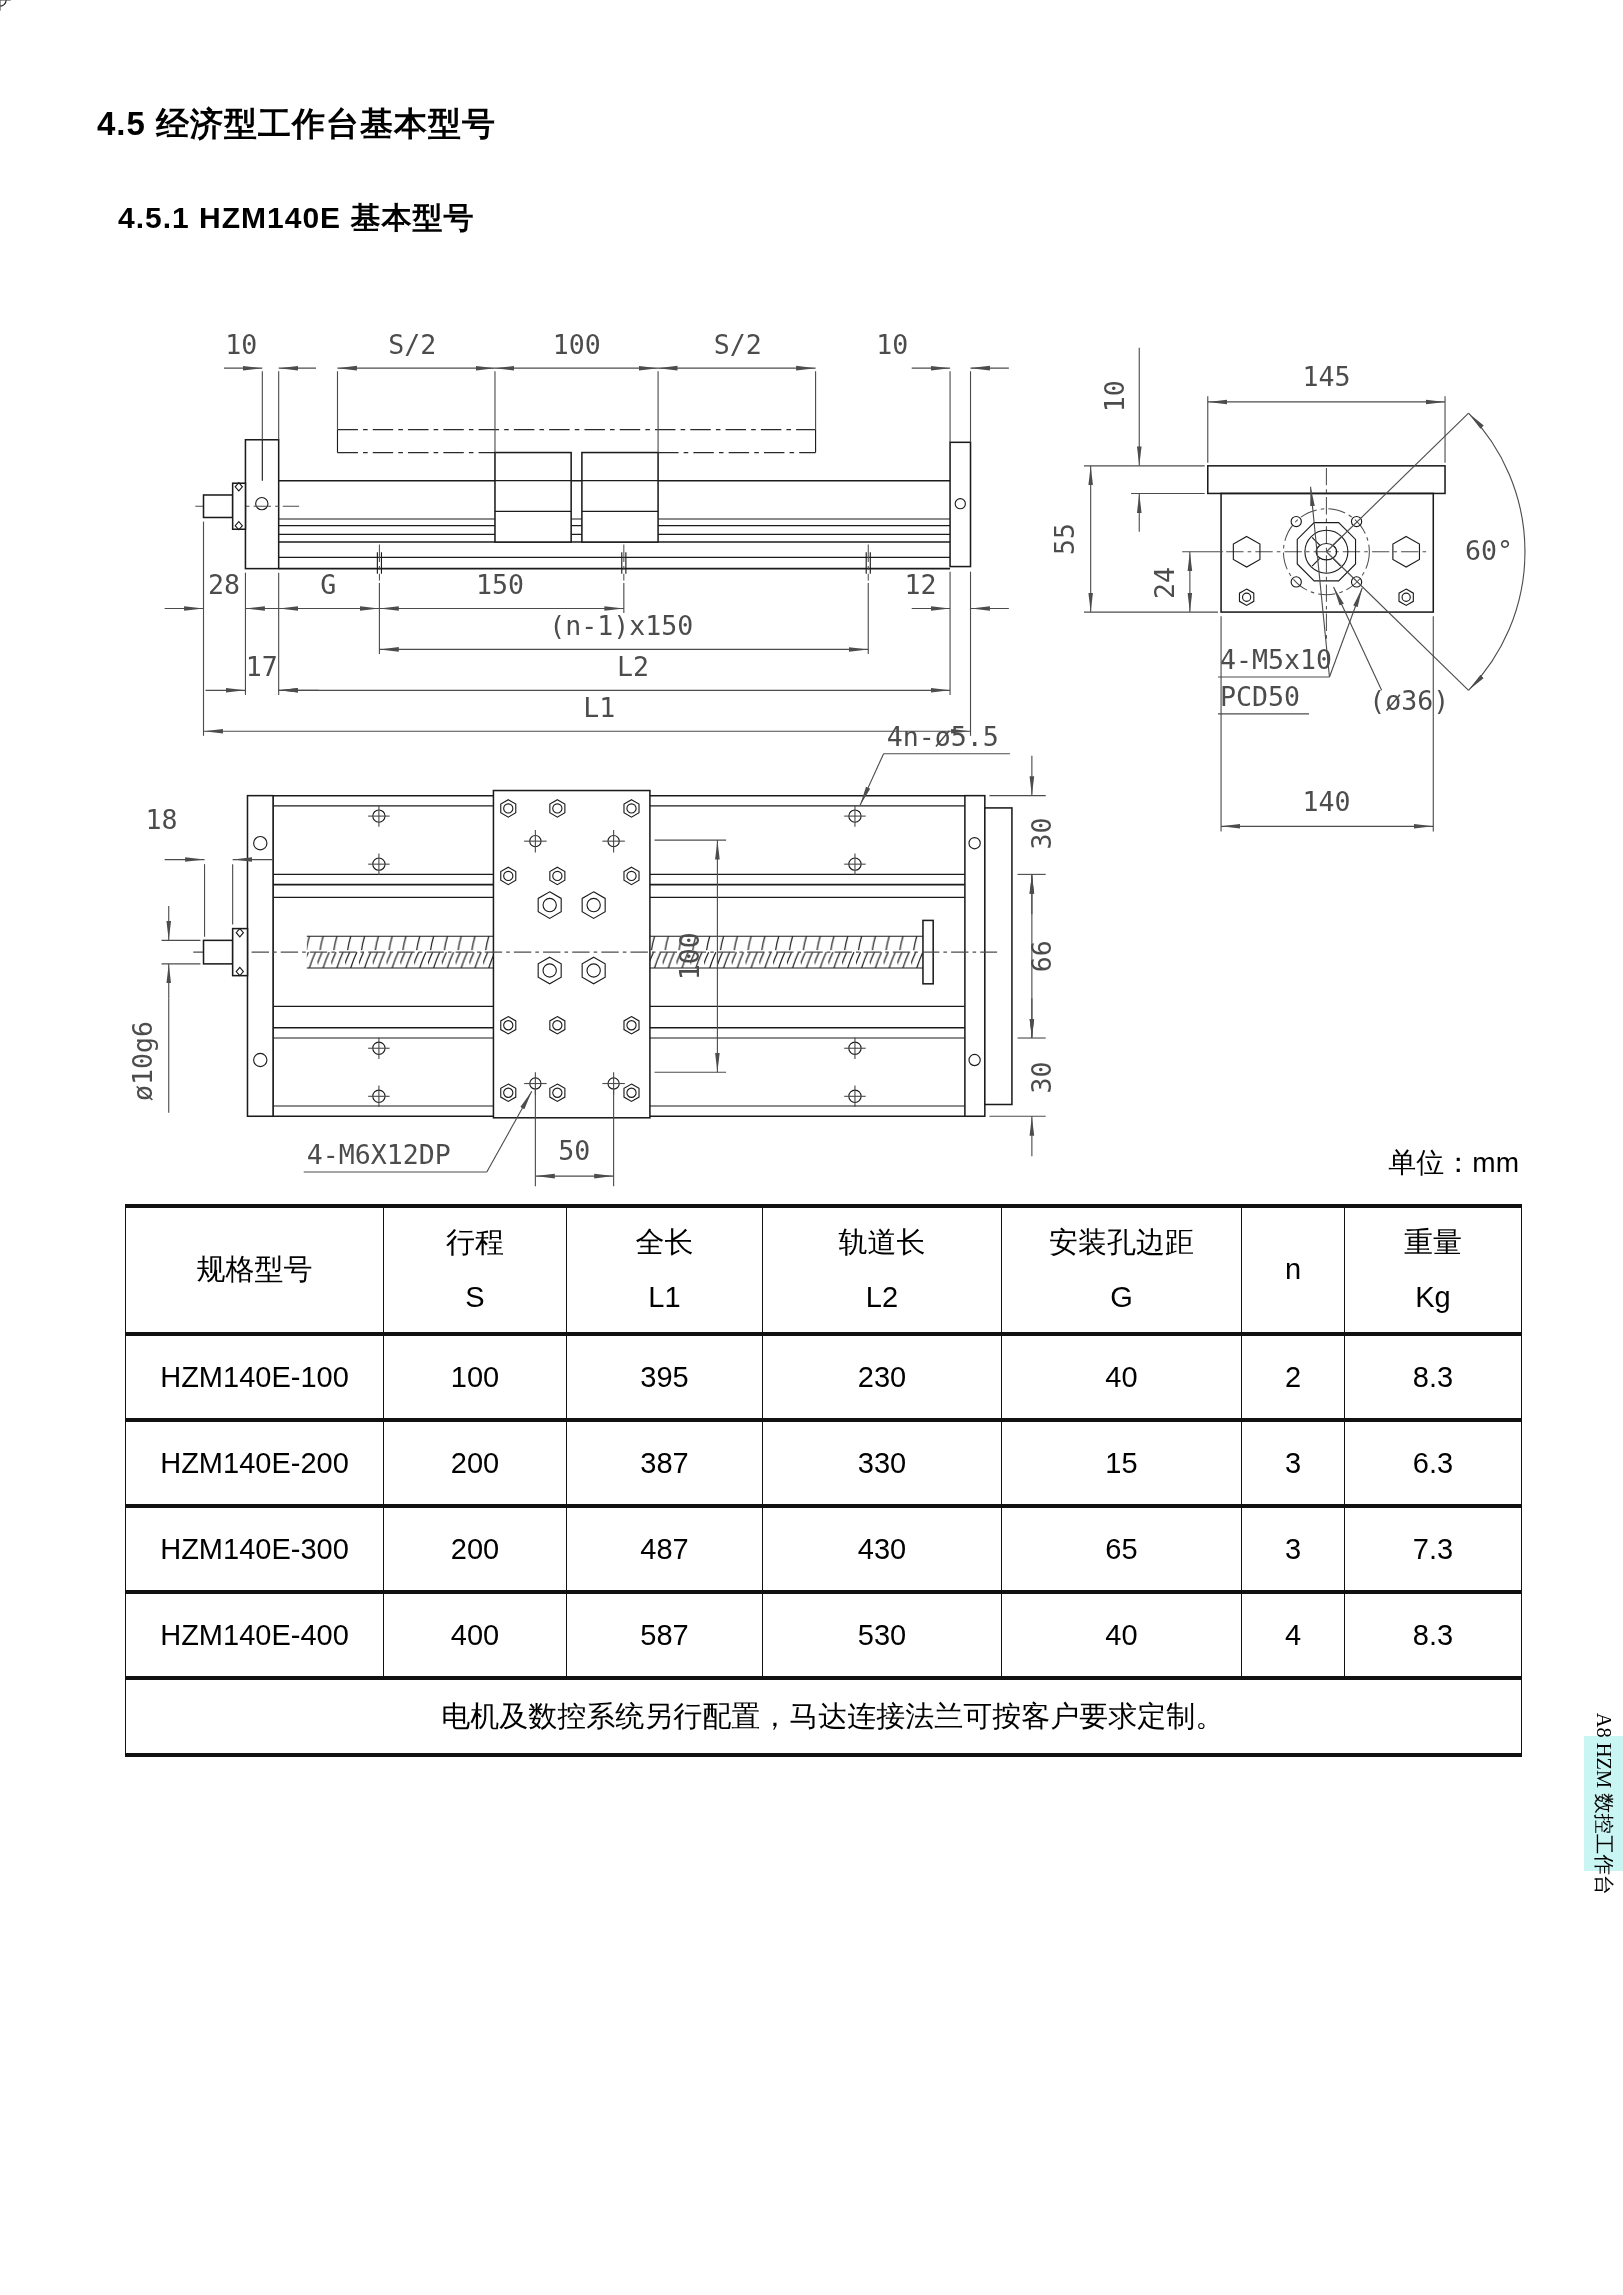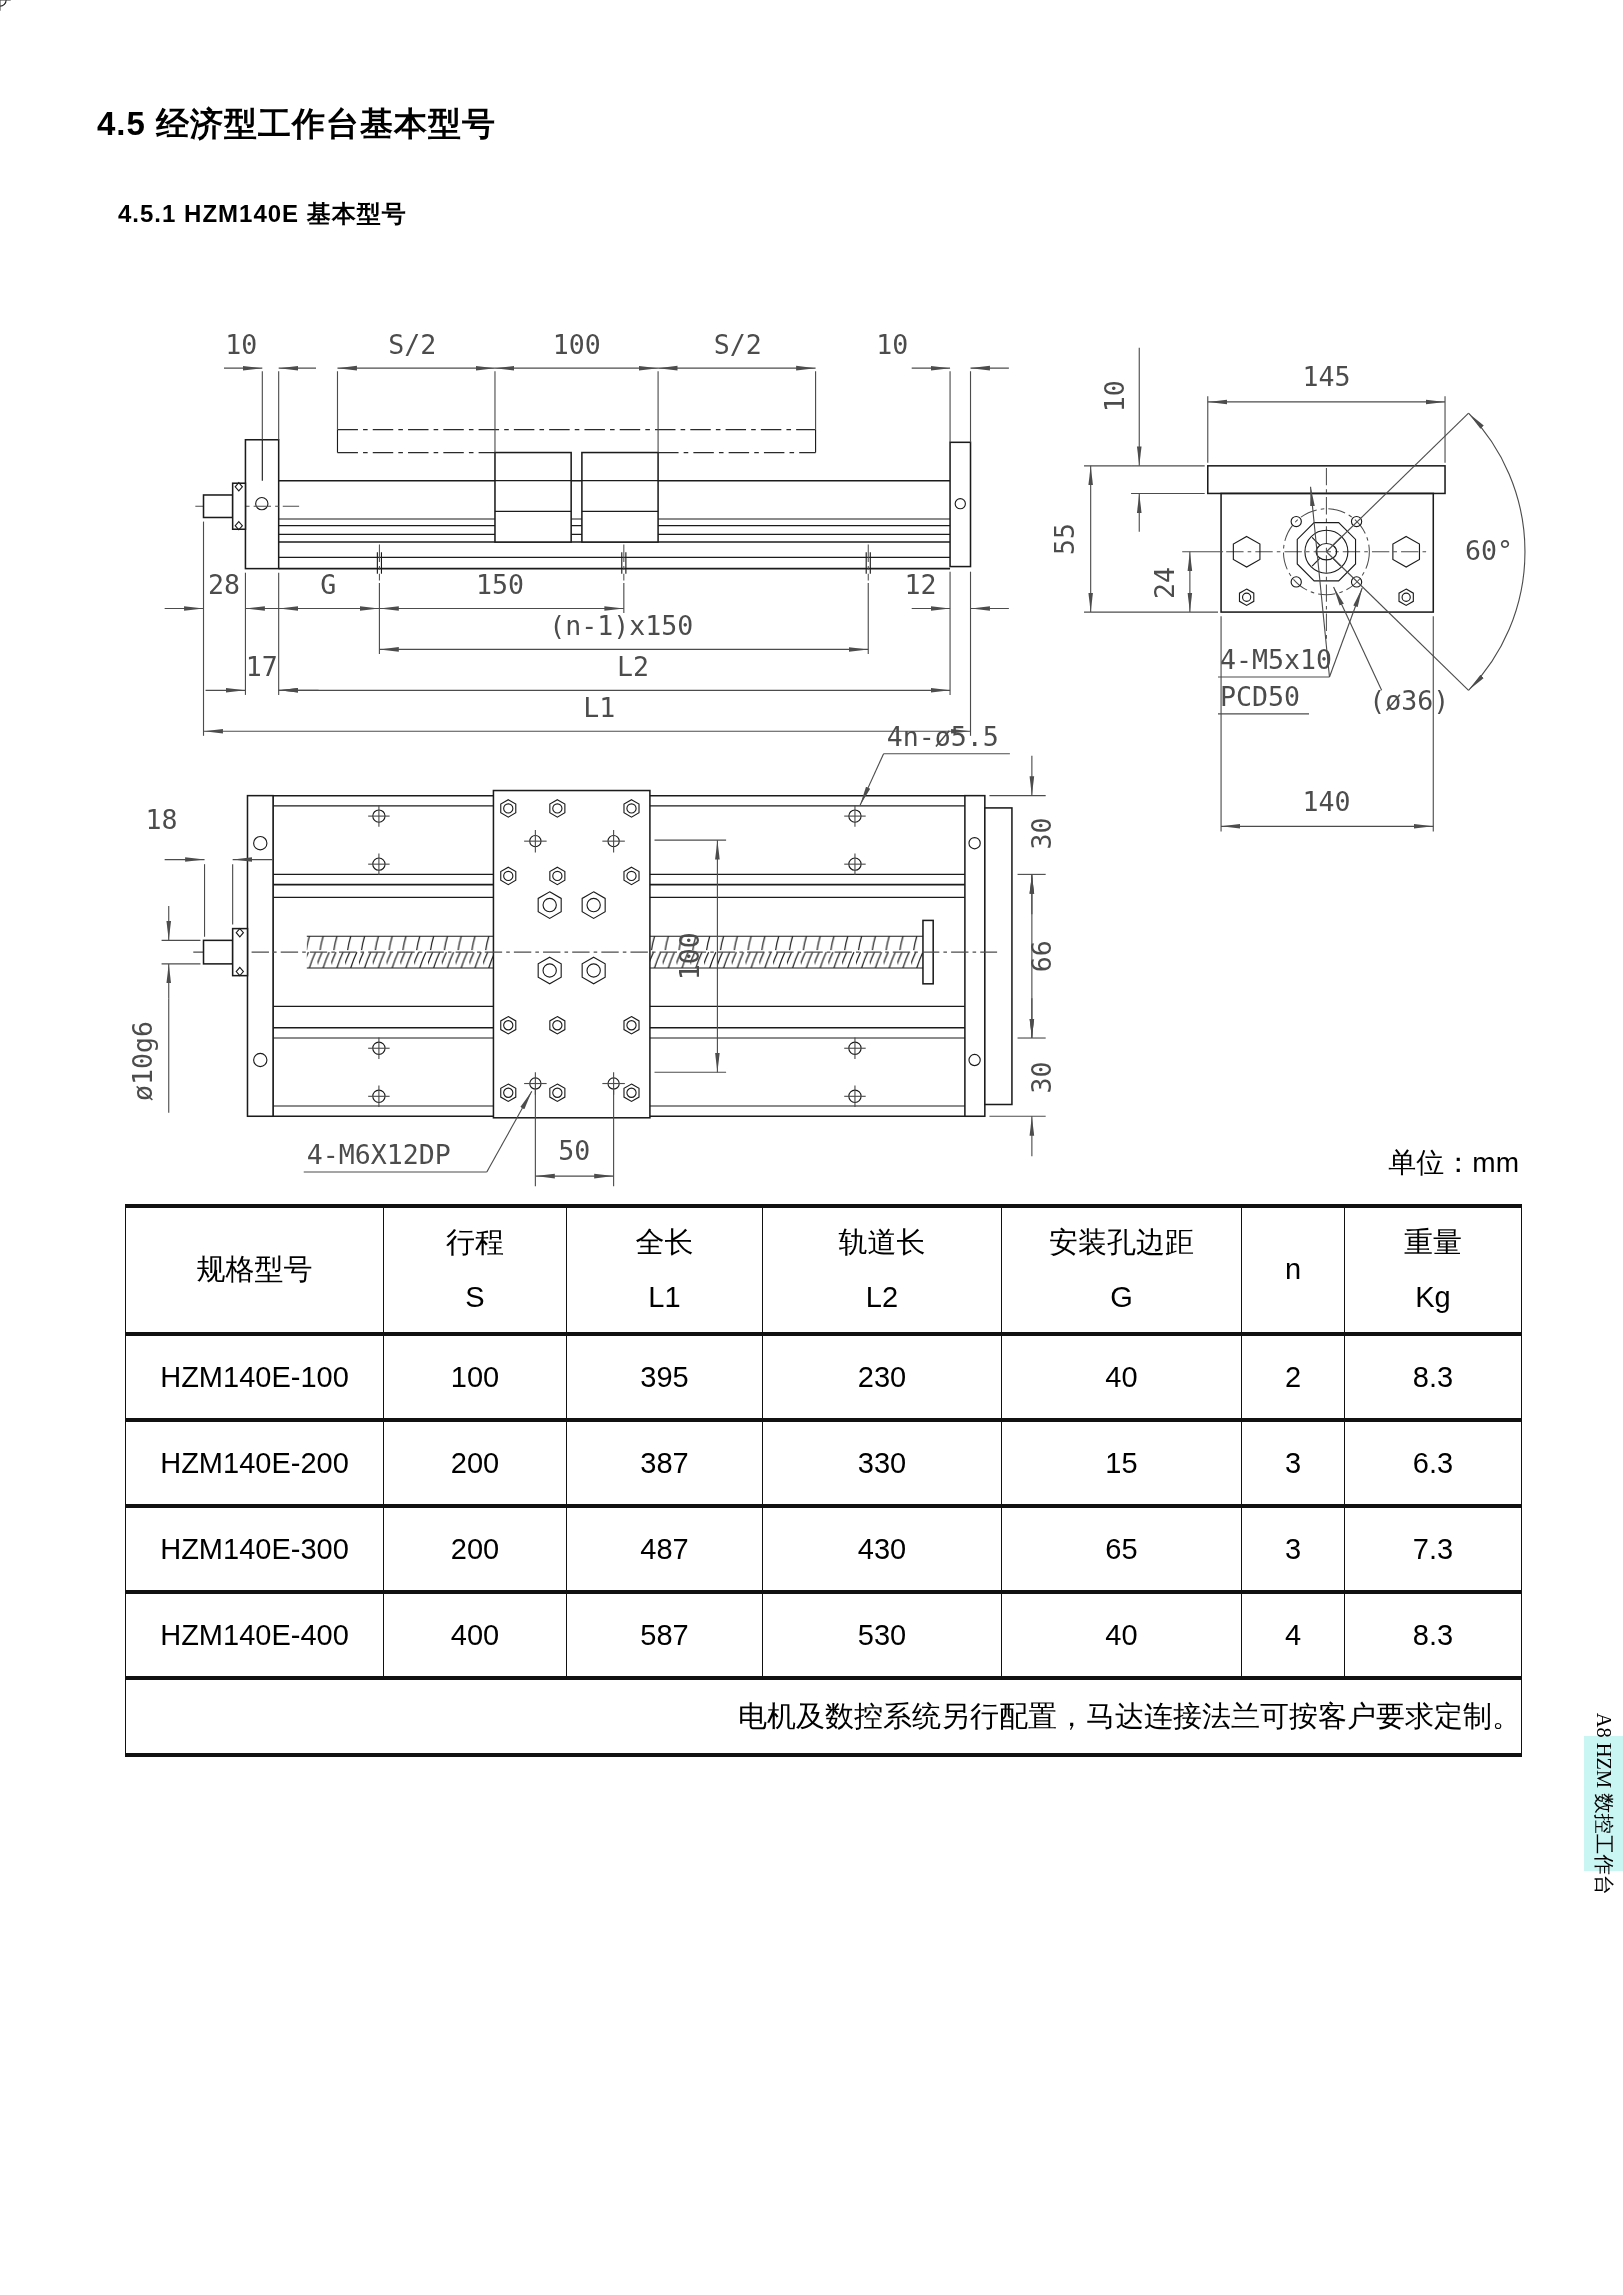--- a/index.html
+++ b/index.html
@@ -1,35 +1,35 @@
 <!DOCTYPE html>
 <html style="font-size:8.2px"><head>
 <meta charset="utf-8">
 <style>
   html,body{margin:0;padding:0;background:#ffffff;}
   body{width:1624px;height:2295px;position:relative;font-family:"Liberation Sans",sans-serif;}
   .page-title{position:absolute;left:97px;top:102px;font-size:33px;font-weight:bold;color:#000;letter-spacing:1px;text-align:right;}
-  .page-subtitle{position:absolute;left:118px;top:198px;font-size:24px;font-weight:bold;color:#000;letter-spacing:1px;}
+  .page-subtitle{position:absolute;left:118px;top:198px;font-size:30px;font-weight:bold;color:#000;letter-spacing:1px;}
   svg text{font-family:"DejaVu Sans Mono","Liberation Mono",monospace;}
   .dtx{fill:#4c4c4c;font-size:52px;}
   .ntx{fill:#4c4c4c;font-size:52px;}
   .ol{stroke:#1b1b1b;stroke-width:3;fill:none;}
   .olw{stroke:#1b1b1b;stroke-width:3;fill:#fff;}
   .ol2{stroke:#1b1b1b;stroke-width:2.2;fill:none;}
   .dim{stroke:#4c4c4c;stroke-width:2.2;fill:none;}
   .cl{stroke:#4c4c4c;stroke-width:2;fill:none;stroke-dasharray:34 8 7 8;}
   .ghost{stroke:#2a2a2a;stroke-width:2.4;fill:none;stroke-dasharray:40 10 9 10;}
   .unit-label{position:absolute;right:105px;top:1144px;font-size:28px;color:#000;}
   .tbl{position:absolute;left:125px;top:1204px;width:1396px;border-collapse:collapse;table-layout:fixed;}
   .tbl td{border-left:1.5px solid #111;border-right:1.5px solid #111;text-align:center;vertical-align:middle;
           font-size:29px;color:#000;padding:0;}
   .tbl tr.hdr{border-top:4.1px solid #111;border-bottom:4.1px solid #111;height:128px;}
   .tbl tr.r{border-bottom:4.1px solid #111;height:86px;}
   .tbl tr.noterow{border-bottom:4.1px solid #111;height:77px;}
-  .tbl tr.noterow td{text-align:right;padding-left:18.4px;}
+  .tbl tr.noterow td{text-align:center;padding-left:18.4px;}
   .hcell{display:flex;flex-direction:column;justify-content:center;align-items:center;line-height:1.9;}
   .side-tab{position:absolute;left:1584px;top:1736px;width:39px;height:135px;}
   .side-tab span{position:absolute;left:50%;top:50%;transform:translate(-50%,-50%) rotate(90deg);
           white-space:nowrap;font-size:20.4px;color:#000;font-family:"Liberation Serif",serif;}
 </style>
 </head>
 <body>
 
 <div class="page-title">4.5 经济型工作台基本型号</div>
 <div class="page-subtitle">4.5.1 HZM140E 基本型号</div>

